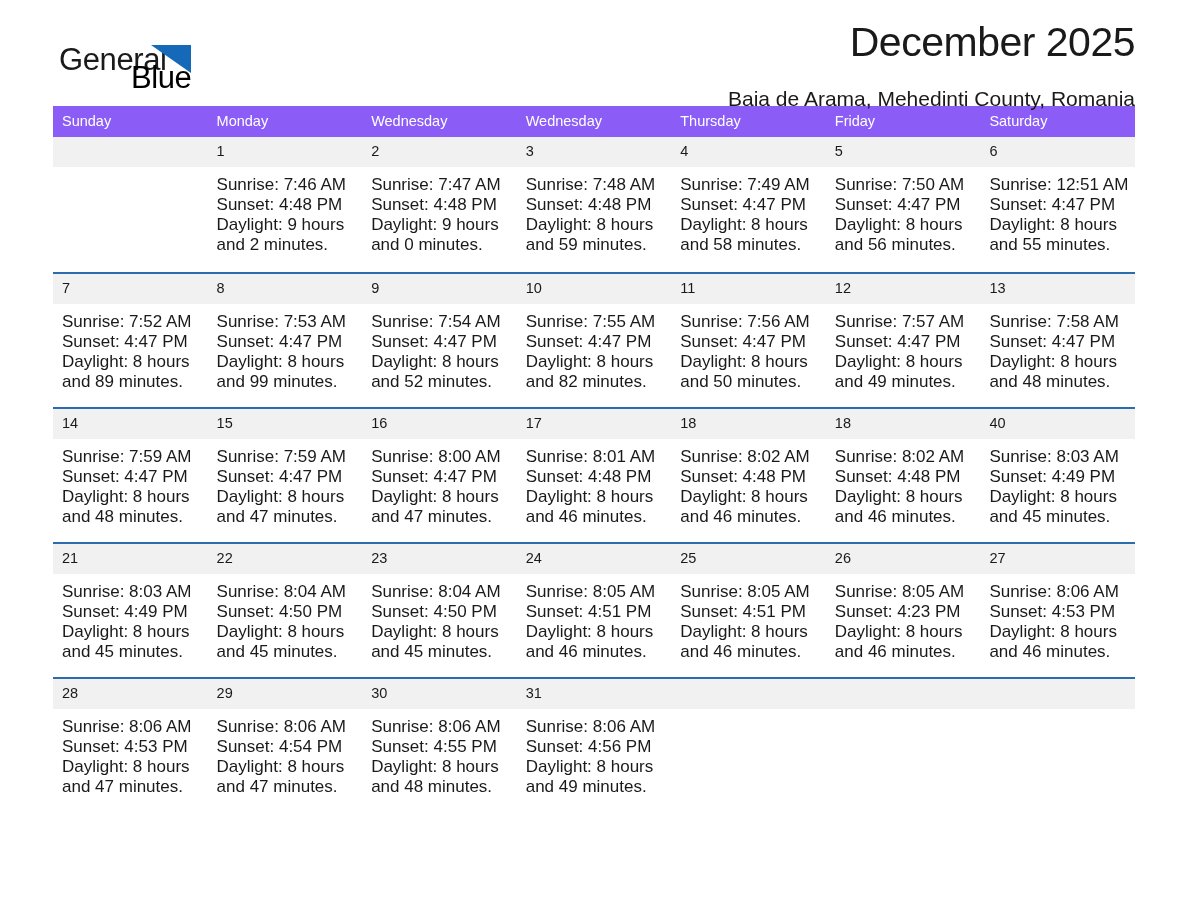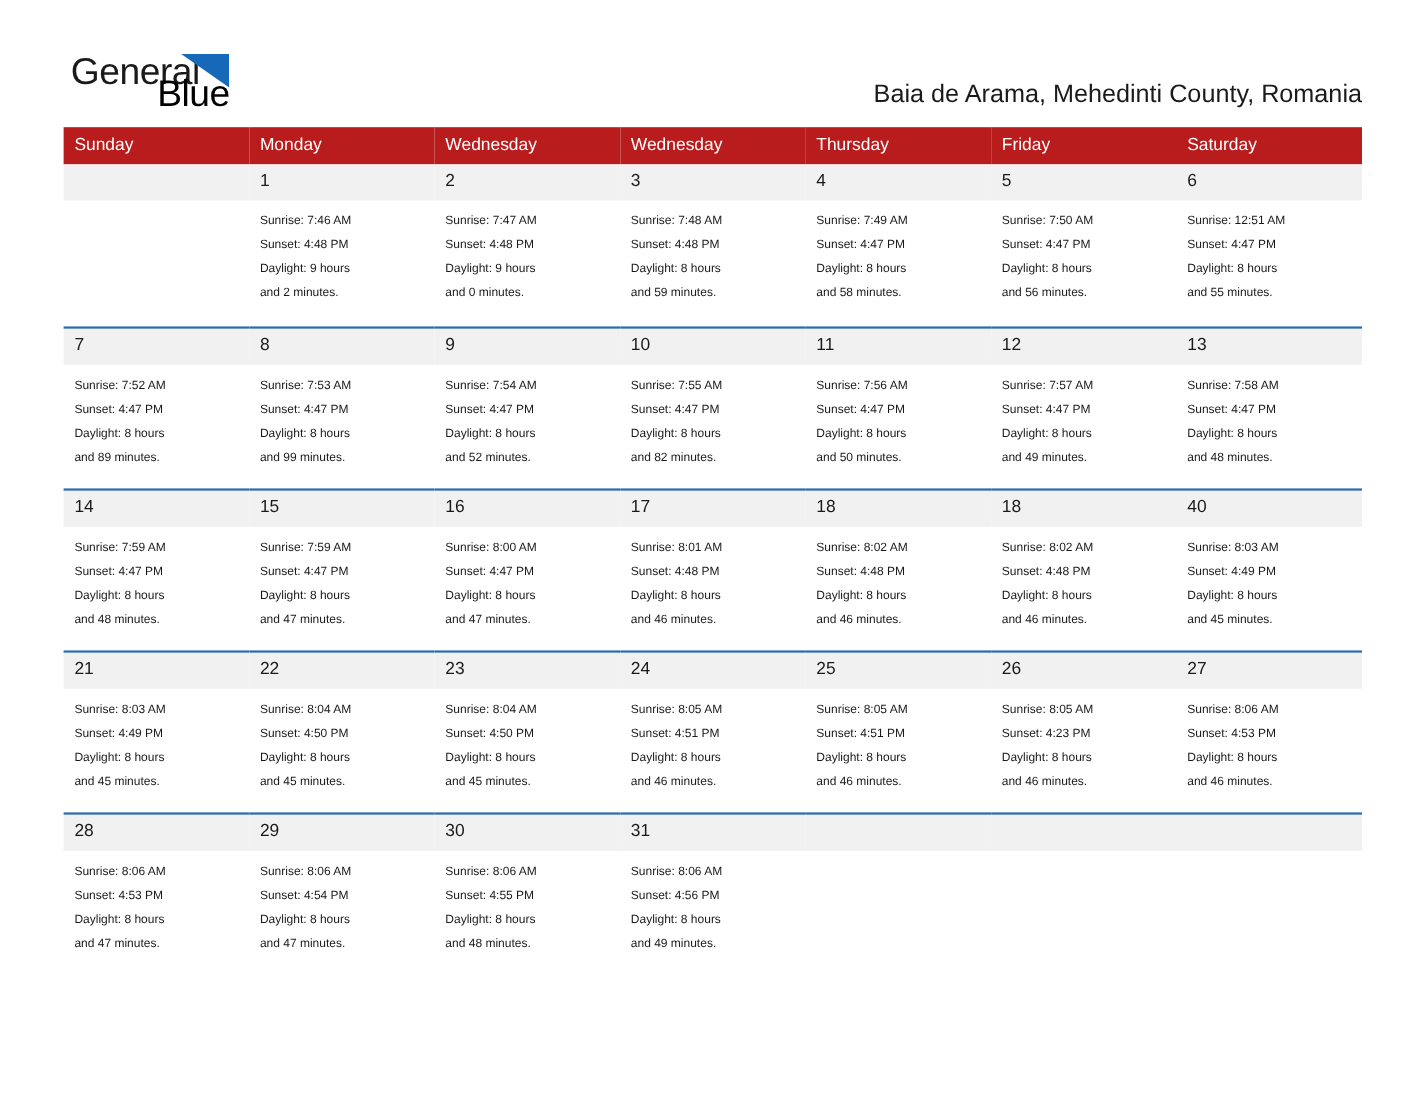--- a/index.html
+++ b/index.html
@@ -82,21 +82,21 @@
   }
 
   
   .calendar {
     margin-top: 20px;
     width: 1082px;
     border-collapse: collapse;
     table-layout: fixed;
   }
   .calendar th {
-    background: #b91c1c;
+    background: #8b5cf6;
     color: #ffffff;
     font-size: 14.5px;
     font-weight: normal;
     text-align: left;
     padding: 7px 0 8px 9px;
     height: 16px;
   }
   .calendar td {
     vertical-align: top;
     padding: 0;
@@ -116,21 +116,21 @@
     color: #1a1a1a;
     padding: 6px 0 7px 9px;
     height: 17px;
     box-sizing: content-box;
   }
   .daynum.empty {
     color: transparent;
   }
   .details {
     padding: 8px 0 0 9px;
-    font-size: 10px;
+    font-size: 17px;
     color: #1a1a1a;
     line-height: 20px;
   }
   .details div {
     white-space: nowrap;
   }
 </style>
 </head>
 <body>
 
@@ -140,20 +140,21 @@
     <div class="logo">
       <span class="logo-general">General</span>
       <span class="logo-mark">
         <svg width="40" height="28" viewBox="0 0 40 28" xmlns="http://www.w3.org/2000/svg">
           <polygon points="0,0 40,0 40,28" fill="#1569b8"></polygon>
         </svg>
       </span>
       <span class="logo-blue">Blue</span>
     </div>
     <div class="title-block">
+      <div class="month-title">December 2025</div>
       <div class="location">Baia de Arama, Mehedinti County, Romania</div>
     </div>
   </div>
 
   <table class="calendar">
     <thead>
       <tr>
         <th>Sunday</th>
         <th>Monday</th>
         <th>Wednesday</th>

